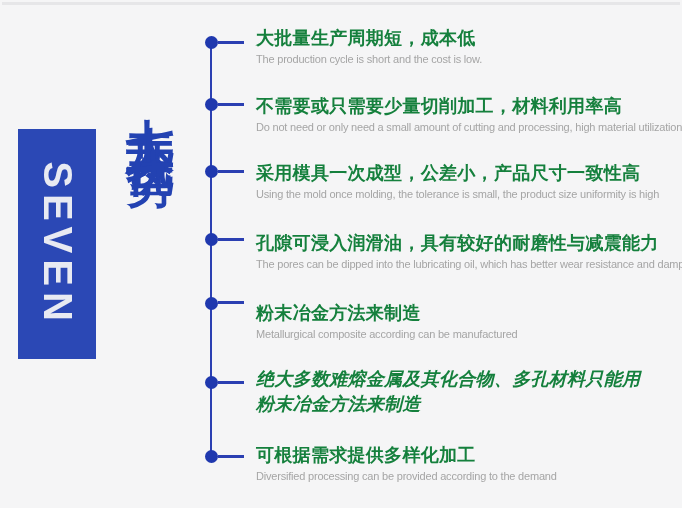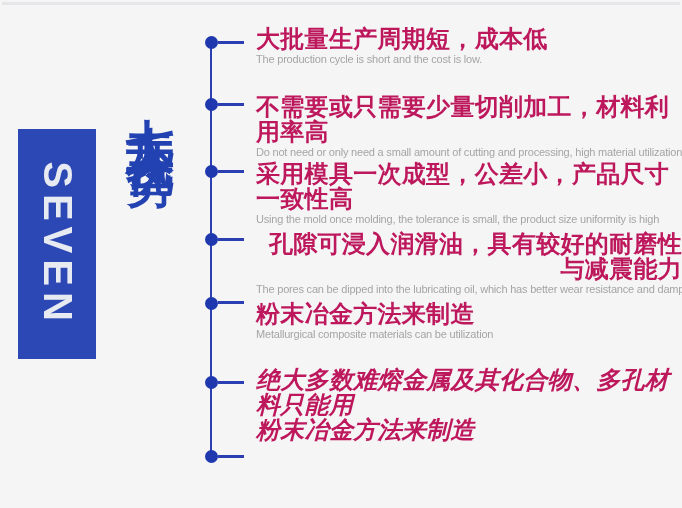--- a/index.html
+++ b/index.html
@@ -90,30 +90,30 @@
 
   
   .item {
     position: absolute;
     left: 256px;
     width: 426px;
   }
   .item-1 { top: 26px; }
   .item-2 { top: 94px; }
   .item-3 { top: 161px; }
-  .item-4 { top: 231px; text-align: right; }
+  .item-4 { top: 231px; }
   .item-5 { top: 301px; }
   .item-6 { top: 367px; font-style: italic; }
   .item-7 { top: 443px; }
 
   .item .title {
-    font-size: 24px;
+    font-size: 18px;
     line-height: 25px;
     font-weight: 700;
-    color: #be185d;
+    color: #15803d;
     letter-spacing: 0.3px;
     white-space: pre-line;
   }
   .item .subtitle {
     margin-top: 1px;
     font-size: 11px;
     line-height: 14px;
     letter-spacing: -0.2px;
     color: #a5a5a5;
     white-space: nowrap;
@@ -165,22 +165,26 @@
     <div class="subtitle">Using the mold once molding, the tolerance is small, the product size uniformity is high</div>
   </div>
 
   <div class="item item-4">
     <div class="title">孔隙可浸入润滑油，具有较好的耐磨性与减震能力</div>
     <div class="subtitle">The pores can be dipped into the lubricating oil, which has better wear resistance and damping capacity.</div>
   </div>
 
   <div class="item item-5">
     <div class="title">粉末冶金方法来制造</div>
-    <div class="subtitle">Metallurgical composite materials can be utilization</div>
+    <div class="subtitle">Metallurgical composite according can be manufactured</div>
   </div>
 
   <div class="item item-6">
     <div class="title">绝大多数难熔金属及其化合物、多孔材料只能用
 粉末冶金方法来制造</div>
 
   </div>
 
+  <div class="item item-7">
+    <div class="title">可根据需求提供多样化加工</div>
+    <div class="subtitle">Diversified processing can be provided according to the demand</div>
+  </div>
 </div>
 
 </body></html>

